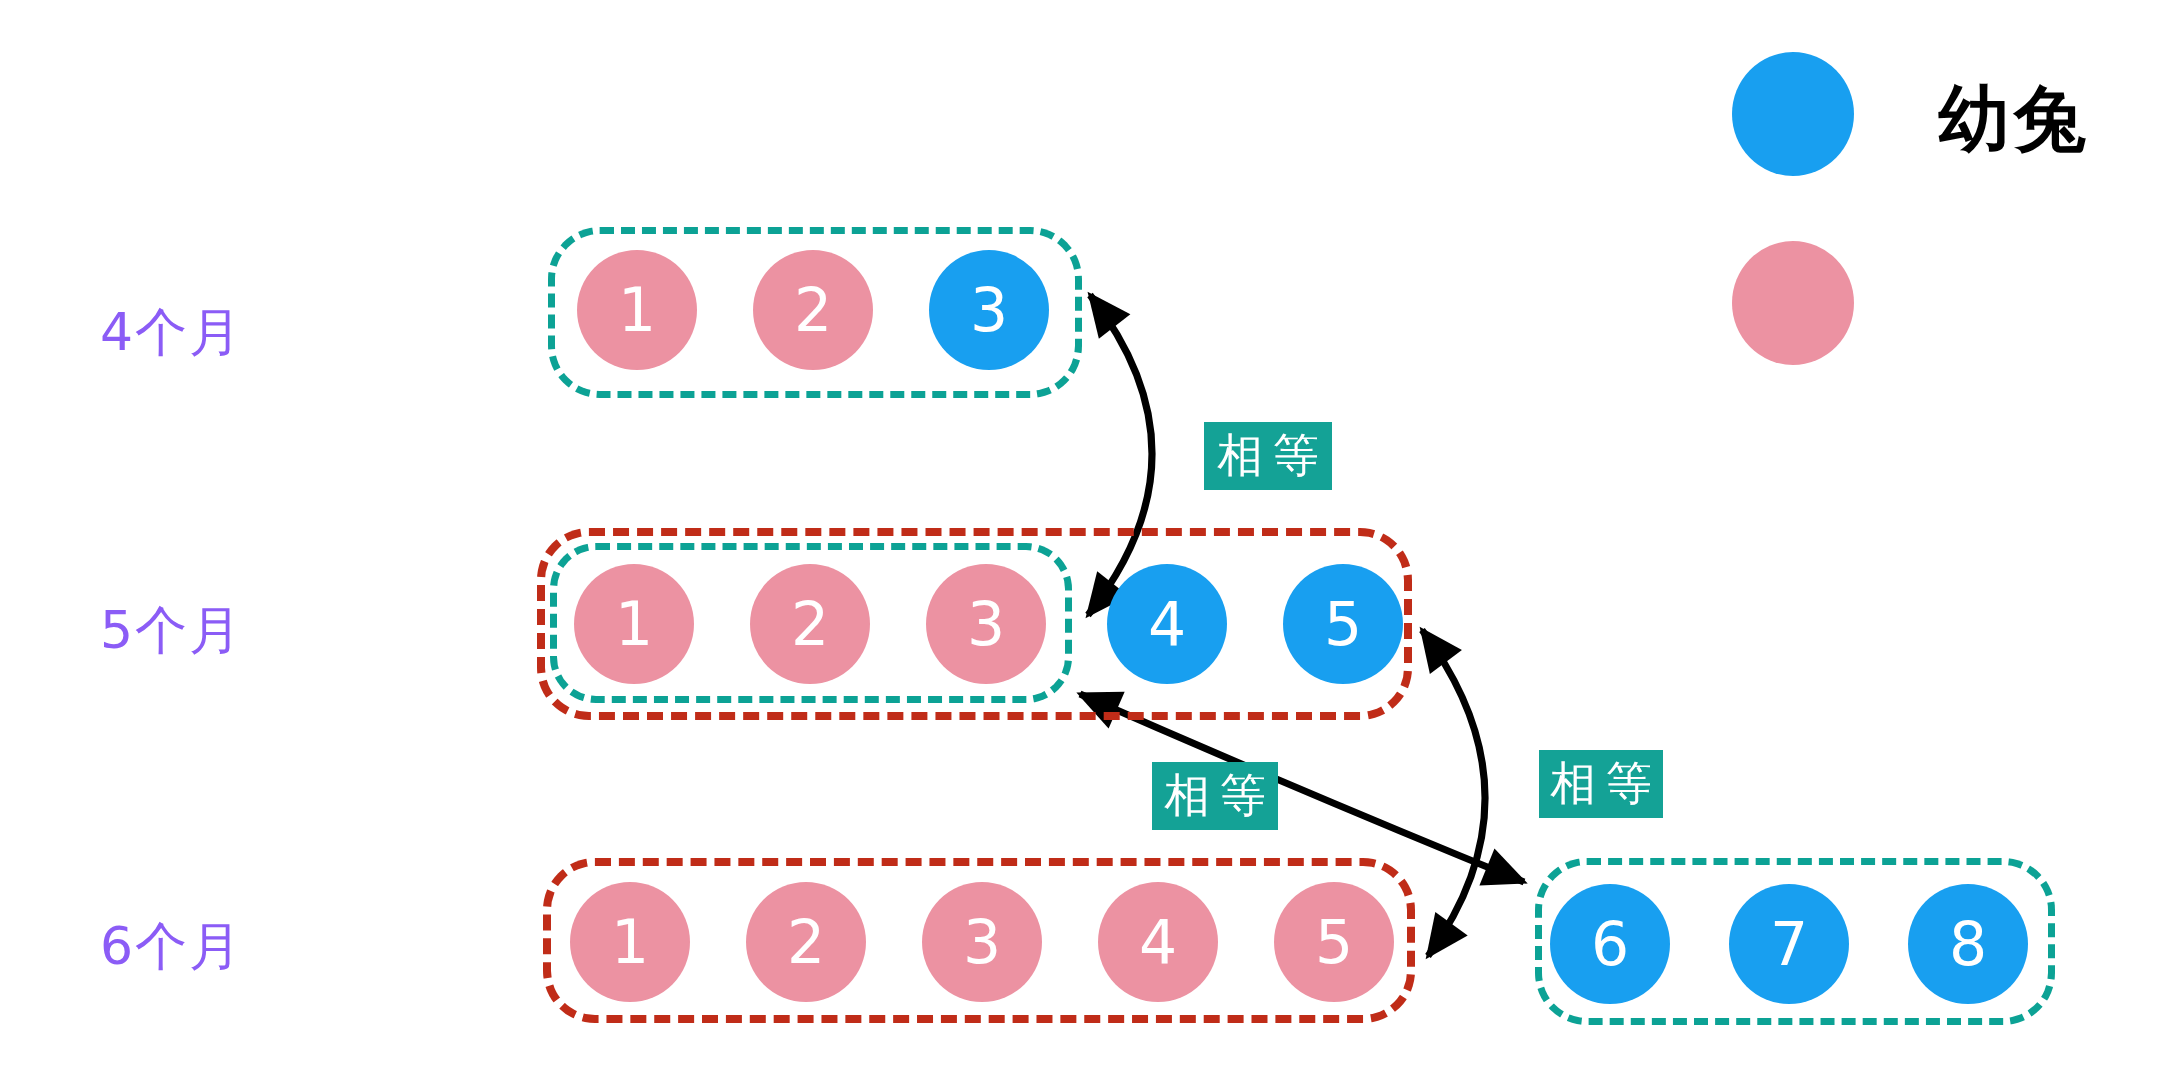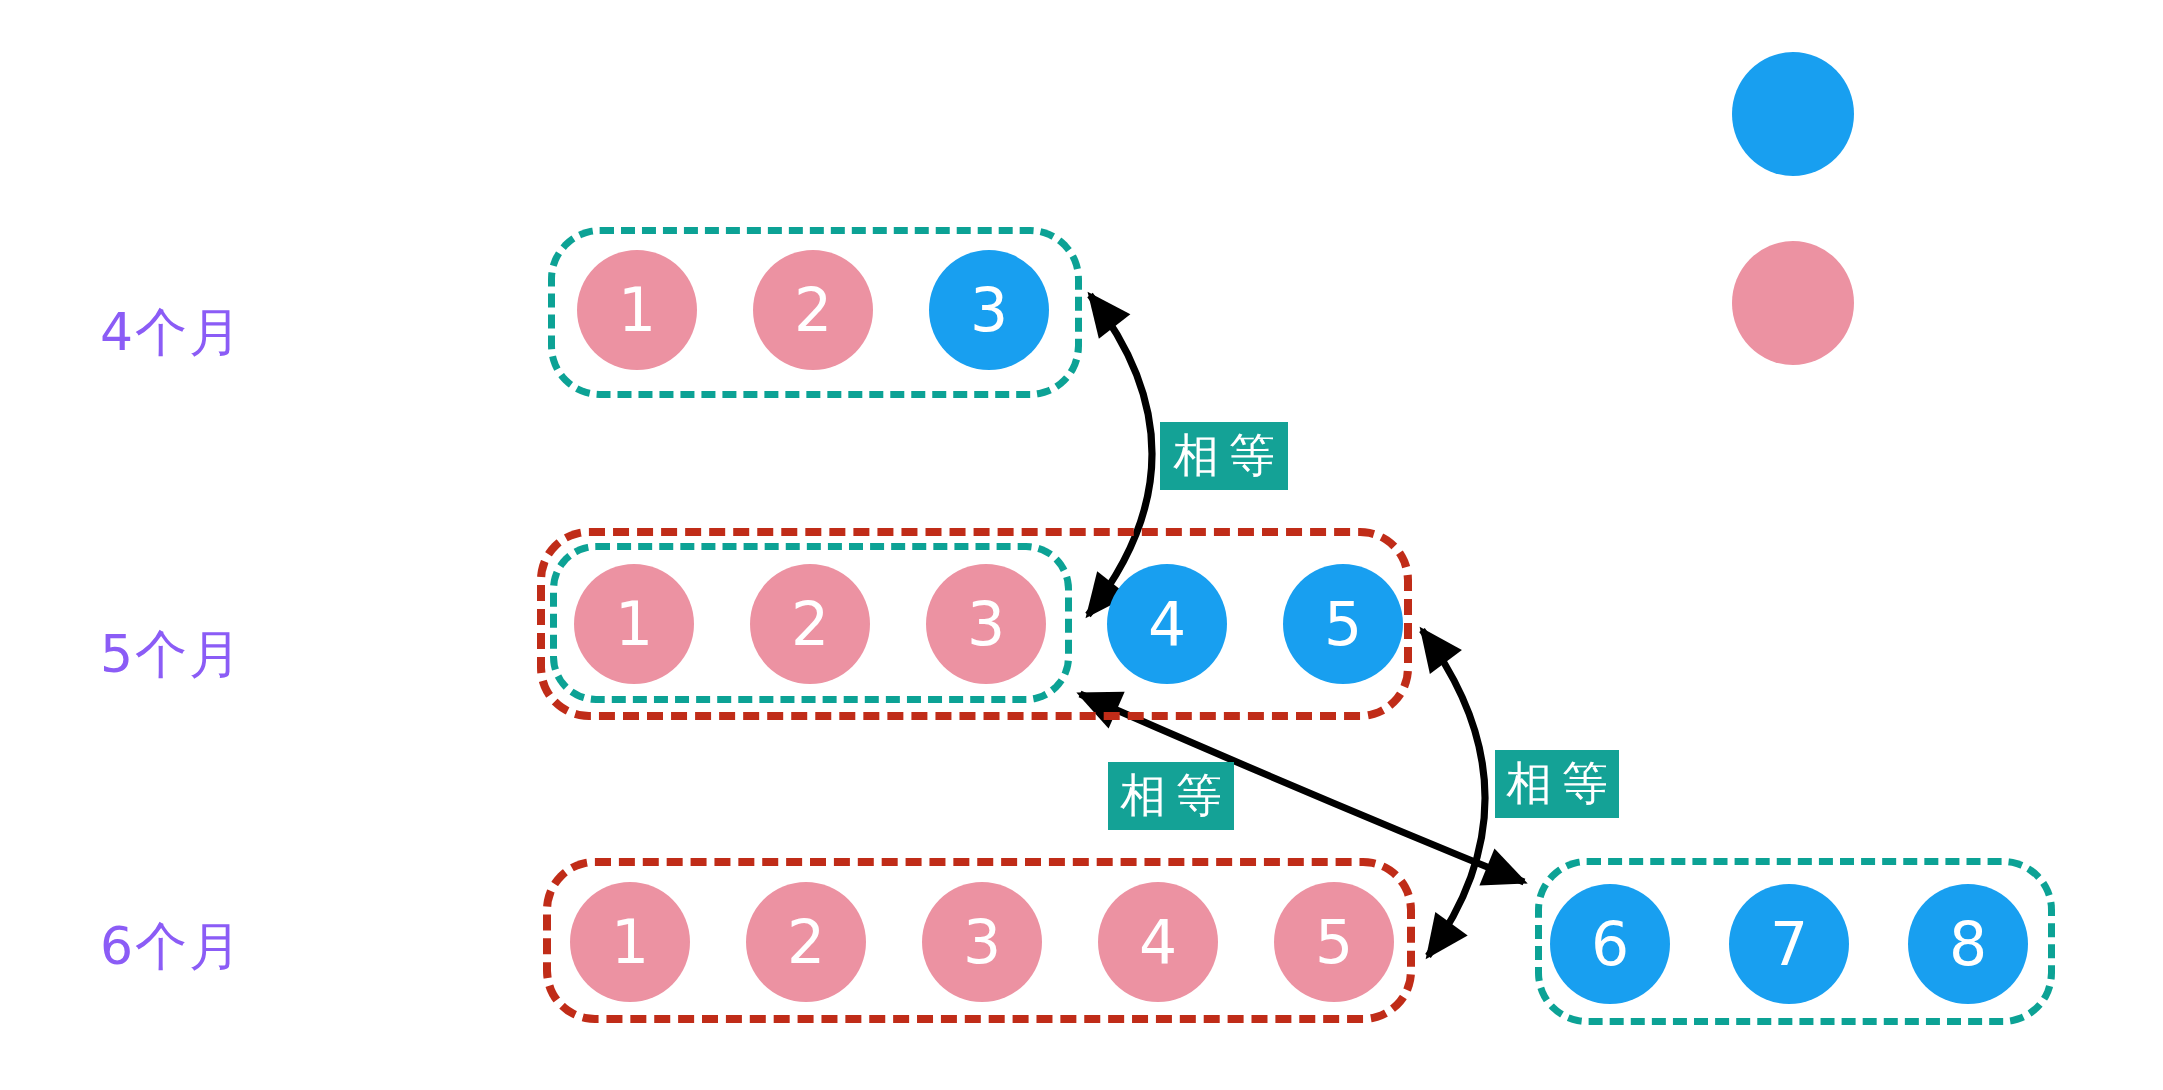--- a/index.html
+++ b/index.html
@@ -41,29 +41,29 @@
   .c-m6-1{left:570px;top:882px;} .c-m6-2{left:746px;top:882px;} .c-m6-3{left:922px;top:882px;}
   .c-m6-4{left:1098px;top:882px;} .c-m6-5{left:1274px;top:882px;}
   .c-m6-6{left:1550px;top:884px;} .c-m6-7{left:1729px;top:884px;} .c-m6-8{left:1908px;top:884px;}
 
   
   .row-label{
     position:absolute;left:100px;width:150px;
     font-size:52px;color:#8b5cf6;letter-spacing:2px;
     font-family:"DejaVu Sans", sans-serif;
   }
-  .lbl-m4{top:298px;} .lbl-m5{top:596px;margin-top:24px;} .lbl-m6{top:912px;}
+  .lbl-m4{top:298px;} .lbl-m5{top:596px;} .lbl-m6{top:912px;}
 
   
   .badge{
     position:absolute;box-sizing:border-box;
     background:#14a296;color:#ffffff;
     display:flex;align-items:center;justify-content:center;
     font-family:"Liberation Serif", serif;
-    font-size:46px;letter-spacing:10px;padding-left:10px;
+    font-size:46px;letter-spacing:10px;padding-left:10px;margin-left:44px;
   }
   .badge-top   {left:1160px;top:422px;width:128px;height:68px;}
   .badge-mid   {left:1108px;top:762px;width:126px;height:68px;}
   .badge-right {left:1495px;top:750px;width:124px;height:68px;}
 
   
   .legend-dot{position:absolute;width:122px;height:124px;border-radius:50%;}
   .legend-dot.young{left:1732px;top:52px;background:#189ff0;}
   .legend-dot.adult{left:1732px;top:241px;background:#ec92a2;}
   .legend-label{
@@ -84,20 +84,21 @@
       <marker id="arrowhead" markerUnits="userSpaceOnUse" markerWidth="48" markerHeight="44" refX="42" refY="22" orient="auto-start-reverse">
         <path d="M2,2 L46,22 L2,42 Z" fill="#000000"></path>
       </marker>
     </defs>
     <path d="M 1090,295 Q 1215,455 1088,615" fill="none" stroke="#000000" stroke-width="7" marker-start="url(#arrowhead)" marker-end="url(#arrowhead)"></path>
     <path d="M 1080,694 Q 1310,795 1524,882" fill="none" stroke="#000000" stroke-width="7" marker-start="url(#arrowhead)" marker-end="url(#arrowhead)"></path>
     <path d="M 1422,630 Q 1545,795 1428,956" fill="none" stroke="#000000" stroke-width="7" marker-start="url(#arrowhead)" marker-end="url(#arrowhead)"></path>
   </svg>
 
   <span class="legend-dot young"></span>
+  <span class="legend-label young">幼兔</span>
   <span class="legend-dot adult"></span>
 
   <div class="row-label lbl-m4">4个月</div>
   <div class="row-label lbl-m5">5个月</div>
   <div class="row-label lbl-m6">6个月</div>
 
   <div class="gbox teal box-m4"></div>
   <div class="gbox red  box-m5-red"></div>
   <div class="gbox teal box-m5-teal"></div>
   <div class="gbox red  box-m6-red"></div>

